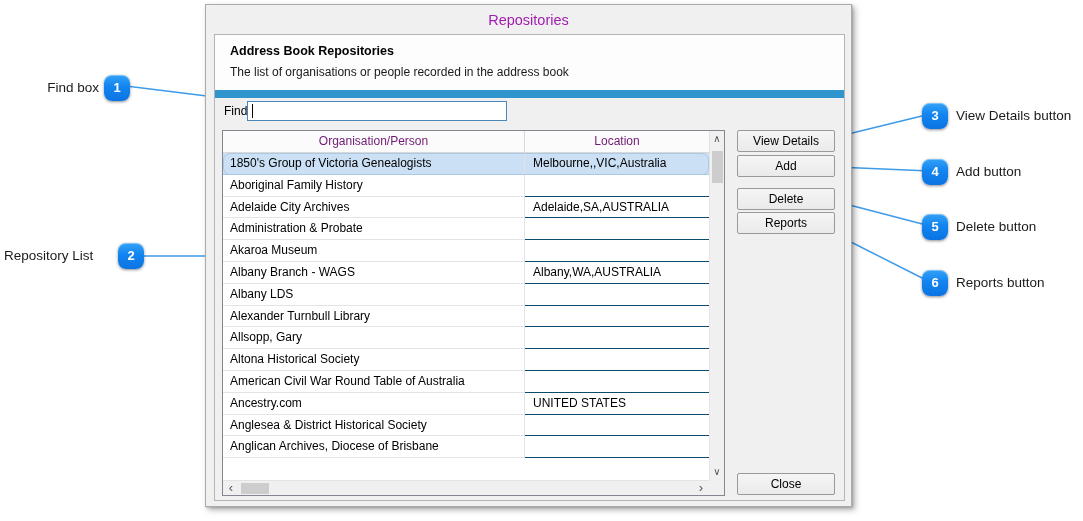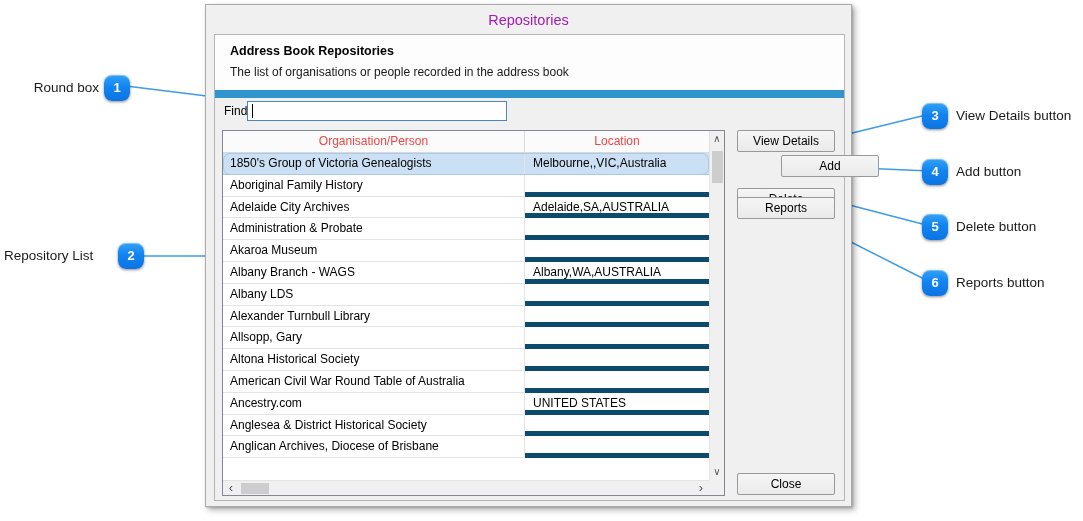--- a/index.html
+++ b/index.html
@@ -34,68 +34,68 @@
                 border:1px solid #4a86b8; background:#fff; font-family:"Liberation Sans",sans-serif;
                 font-size:12px; padding:0 3px; outline:none; }
   .caret { position:absolute; left:37px; top:69px; width:1px; height:14px; background:#000; }
 
   
   .table { position:absolute; left:7px; top:95px; width:503px; height:366px;
            background:#ffffff; border:1px solid #828790;
            display:grid; grid-template-columns:486px 15px; grid-template-rows:349px 15px; }
   .cols-area { display:flex; flex-direction:column; overflow:hidden; }
   .thead { display:flex; height:22px; background:#fbfbfb; border-bottom:1px solid #d9d9d9; flex:none; }
-  .th { font-size:12px; text-align:center; line-height:21px; color:#ef4444; }
+  .th { font-size:12px; text-align:center; line-height:21px; color:#701a75; }
   .th.col1 { width:302px; border-right:1px solid #d9d9d9; }
   .th.col2 { flex:1; }
   .tbody { flex:1; overflow:hidden; }
   .trow { display:flex; height:21.8px; background:#fff;border-radius:7px; }
   .td { font-size:12px; line-height:21px; white-space:nowrap; overflow:hidden; }
   .td.col1 { width:302px; padding-left:7px; border-right:1px solid #e3e3e3; border-bottom:1px solid #e3e3e3; }
-  .td.col2 { flex:1; padding-left:8px; border-bottom:5px solid #0c4a6e; }
+  .td.col2 { flex:1; padding-left:8px; border-bottom:1px solid #0c4a6e; }
   .trow.selected .td { background:#cbe0f4; border-bottom:1px solid #abc8e5; }
   .trow.selected { outline:1px solid #abc8e5; outline-offset:-1px; }
 
   .vscroll { position:relative; background:#f0f0f0; border-left:1px solid #e3e3e3; }
   .vthumb { position:absolute; left:2px; top:20px; width:11px; height:32px; background:#cdcdcd; }
   .arrow { position:absolute; color:#555; font-size:10px; text-align:center; width:100%; line-height:14px; }
   .arrow.up { top:1px; }
   .arrow.down { bottom:1px; }
   .hscroll { position:relative; background:#f0f0f0; border-top:1px solid #e3e3e3; }
   .hthumb { position:absolute; left:18px; top:2px; width:28px; height:11px; background:#cdcdcd; }
   .harrow { position:absolute; top:0; color:#555; font-size:13px; line-height:13px; width:14px; text-align:center; }
   .harrow.left { left:1px; }
   .harrow.right { right:1px; }
   .corner { background:#f0f0f0; }
 
   
   .btn { position:absolute; width:98px; height:22px; background:linear-gradient(#f5f5f5,#eaeaea);
          border:1px solid #999999; border-radius:2px; font-family:"Liberation Sans",sans-serif;
          font-size:12px; color:#000; text-align:center; line-height:20px; }
   .btn-view   { left:522px; top:95px; }
-  .btn-add    { left:522px; top:120px;margin-left:44px; }
+  .btn-add    { left:522px; top:120px; }
   .btn-delete { left:522px; top:145px;margin-top:8px; }
-  .btn-reports{ left:522px; top:162px; }
+  .btn-reports{ left:522px; top:177px; }
   .btn-close  { left:522px; top:438px; }
 </style>
 </head>
 <body>
 
 <div class="canvas">
 
   <svg class="lines-svg">
     <line x1="126" y1="86" x2="247" y2="101" stroke="#3d9be9" stroke-width="1.5"></line>
     <line x1="138" y1="256" x2="212" y2="256" stroke="#3d9be9" stroke-width="1.5"></line>
     <line x1="930" y1="114" x2="836" y2="137" stroke="#3d9be9" stroke-width="1.5"></line>
     <line x1="930" y1="171" x2="836" y2="167" stroke="#3d9be9" stroke-width="1.5"></line>
     <line x1="930" y1="226" x2="838" y2="202" stroke="#3d9be9" stroke-width="1.5"></line>
     <line x1="930" y1="282" x2="841" y2="237" stroke="#3d9be9" stroke-width="1.5"></line>
   </svg>
 
-  <div class="callout-label" style="left:0; top:80px; width:99px; text-align:right;">Round box</div>
+  <div class="callout-label" style="left:0; top:80px; width:99px; text-align:right;">Find box</div>
   <div class="badge" style="left:104px; top:75px;">1</div>
 
   <div class="callout-label" style="left:4px; top:248px; width:113px; text-align:left;">Repository List</div>
   <div class="badge" style="left:118px; top:243px;">2</div>
 
   <div class="badge" style="left:922px; top:103px;">3</div>
   <div class="callout-label" style="left:956px; top:108px;">View Details button</div>
 
   <div class="badge" style="left:922px; top:159px;">4</div>
   <div class="callout-label" style="left:956px; top:164px;">Add button</div>

